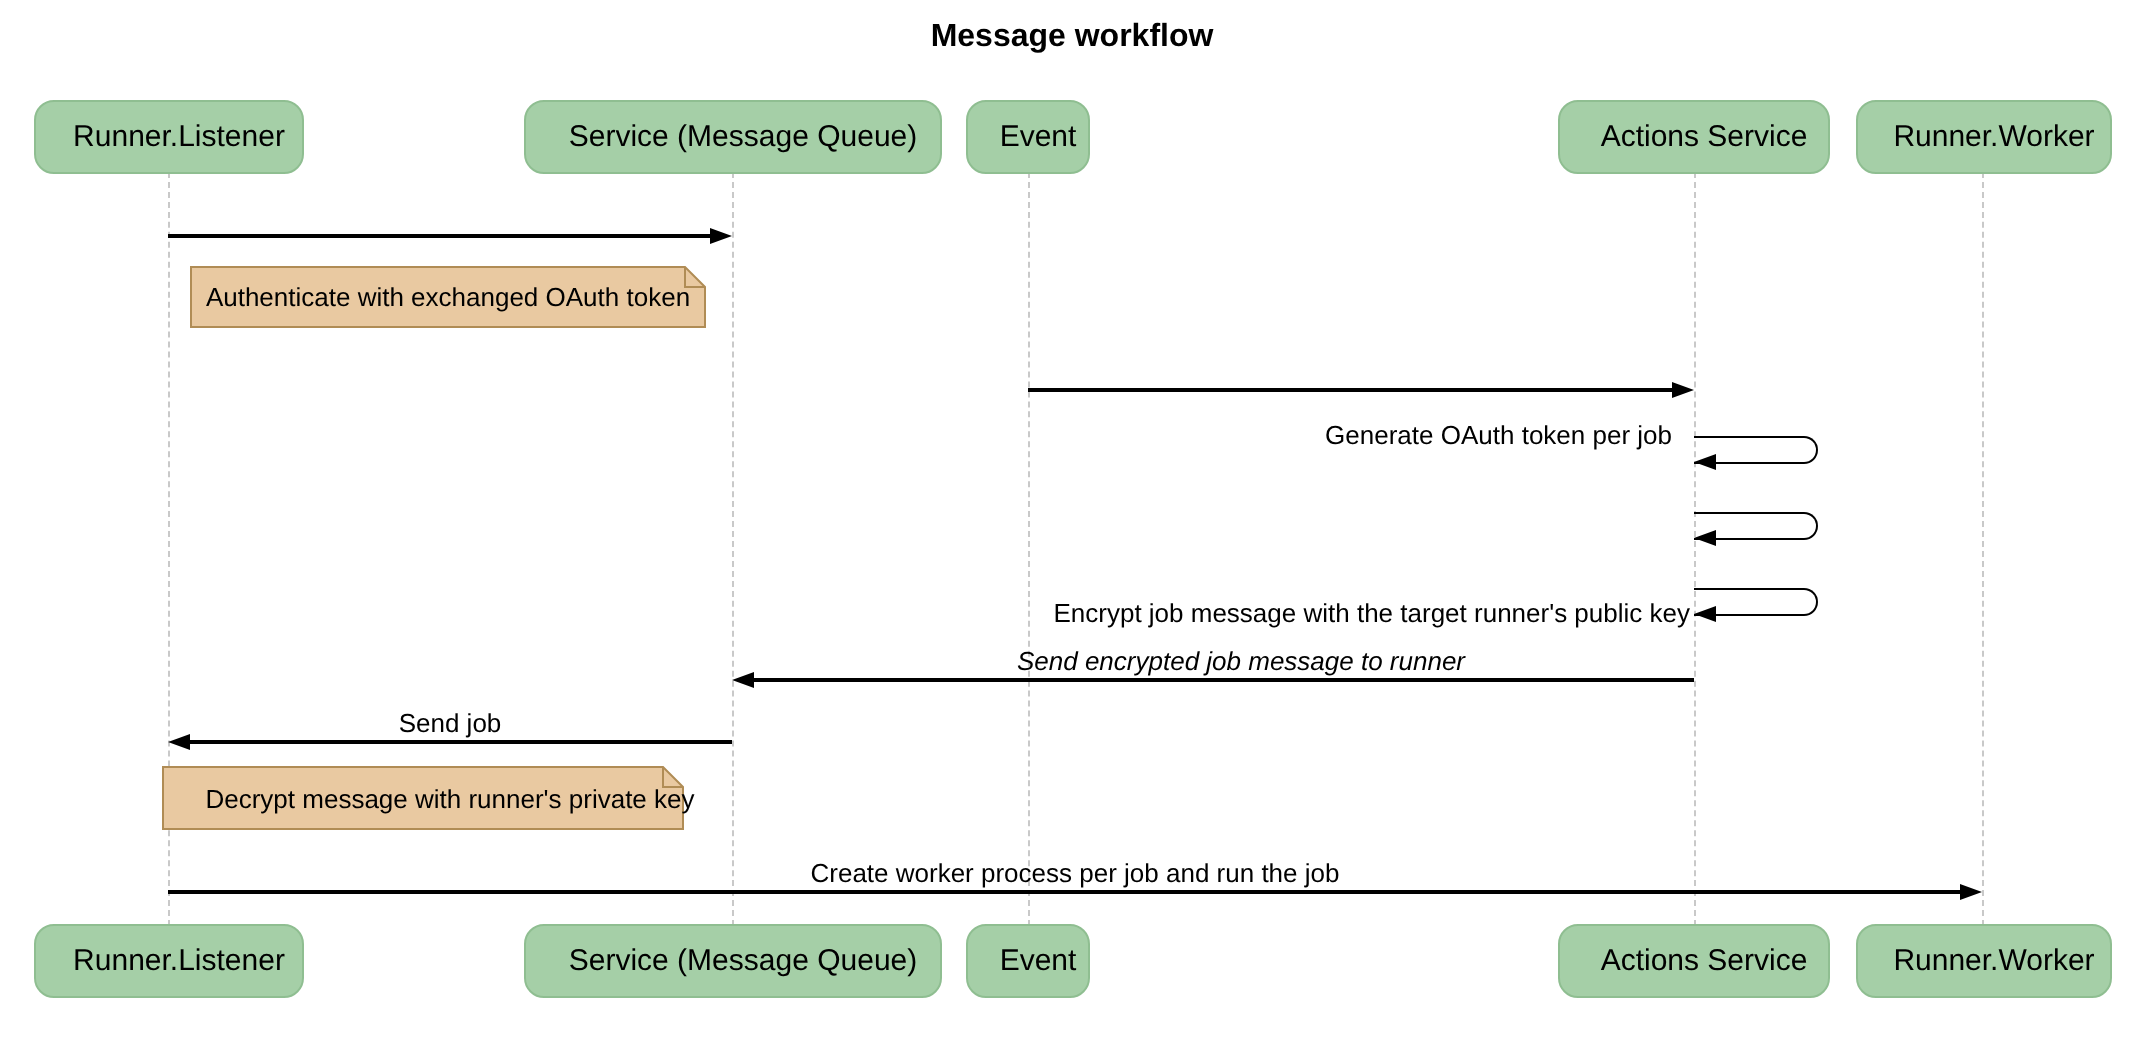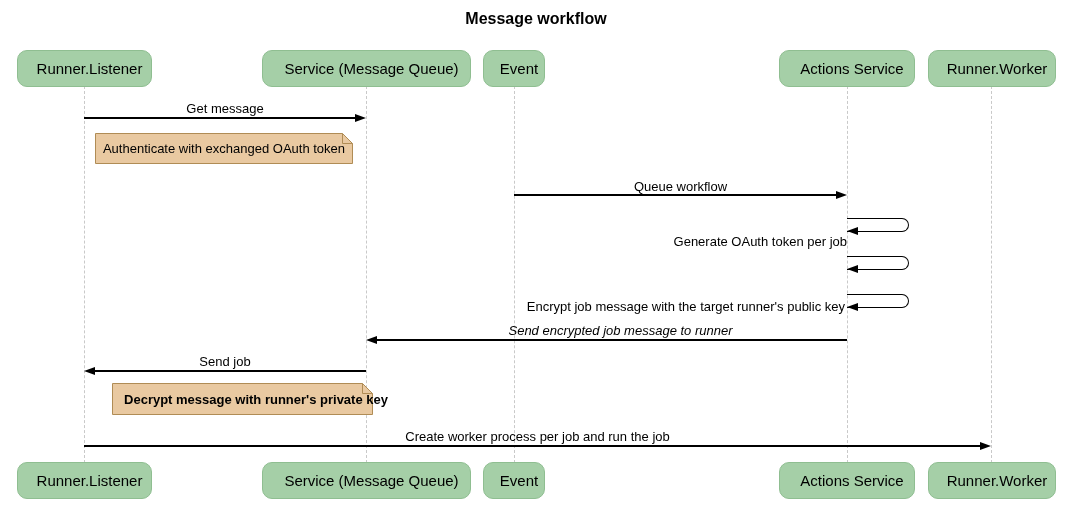--- a/index.html
+++ b/index.html
@@ -56,37 +56,35 @@
   <div class="lifeline" style="left:514px;"></div>
   <div class="lifeline" style="left:847px;"></div>
   <div class="lifeline" style="left:991px;"></div>
 
   <div class="actor" style="left:17px;top:50px;width:135px;">Runner.Listener</div>
   <div class="actor" style="left:262px;top:50px;width:209px;">Service (Message Queue)</div>
   <div class="actor" style="left:483px;top:50px;width:62px;">Event</div>
   <div class="actor" style="left:779px;top:50px;width:136px;">Actions Service</div>
   <div class="actor" style="left:928px;top:50px;width:128px;">Runner.Worker</div>
 
-  <div class="mlabel" style="left:84px;top:101px;width:282px;">Get message</div>
   <div class="mline" style="left:84px;top:117px;width:273px;"></div>
   <div class="head r" style="left:355px;top:113.5px;"></div>
 
   <div class="note" style="left:95px;top:133px;width:258px;height:31px;">
     <svg width="258" height="31" viewBox="0 0 258 31">
       <path d="M0.5,0.5 L247.5,0.5 L257.5,10.5 L257.5,30.5 L0.5,30.5 Z" fill="#e9c9a1" stroke="#b08c55"></path>
       <path d="M247.5,0.5 L247.5,10.5 L257.5,10.5" fill="none" stroke="#b08c55"></path>
     </svg>
     <span>Authenticate with exchanged OAuth token</span>
   </div>
 
-  <div class="mlabel" style="left:514px;top:179px;width:333px;">Queue workflow</div>
   <div class="mline" style="left:514px;top:194px;width:324px;"></div>
   <div class="head r" style="left:836px;top:190.5px;"></div>
 
-  <div class="sllabel" style="right:225px;top:210px;margin-top:24px;">Generate OAuth token per job</div>
+  <div class="sllabel" style="right:236px;top:210px;">Generate OAuth token per job</div>
   <div class="selfloop" style="left:847px;top:218px;">
     <div class="head l"></div>
   </div>
 
   <div class="selfloop" style="left:847px;top:256px;">
     <div class="head l"></div>
   </div>
 
   <div class="sllabel" style="right:227px;top:287px;margin-top:12px;">Encrypt job message with the target runner's public key</div>
   <div class="selfloop" style="left:847px;top:294px;">
@@ -94,21 +92,21 @@
   </div>
 
   <div class="mlabel" style="left:380px;top:323px;width:481px;font-style:italic;">Send encrypted job message to runner</div>
   <div class="mline" style="left:377px;top:339px;width:470px;"></div>
   <div class="head l" style="left:366px;top:335.5px;"></div>
 
   <div class="mlabel" style="left:84px;top:354px;width:282px;">Send job</div>
   <div class="mline" style="left:95px;top:370px;width:271px;"></div>
   <div class="head l" style="left:84px;top:366.5px;"></div>
 
-  <div class="note" style="left:112px;top:383px;width:288px;height:32px;font-weight:bold;">
+  <div class="note" style="left:81px;top:383px;width:288px;height:32px;">
     <svg width="261" height="32" viewBox="0 0 261 32">
       <path d="M0.5,0.5 L250.5,0.5 L260.5,10.5 L260.5,31.5 L0.5,31.5 Z" fill="#e9c9a1" stroke="#b08c55"></path>
       <path d="M250.5,0.5 L250.5,10.5 L260.5,10.5" fill="none" stroke="#b08c55"></path>
     </svg>
     <span>Decrypt message with runner's private key</span>
   </div>
 
   <div class="mlabel" style="left:84px;top:429px;width:907px;">Create worker process per job and run the job</div>
   <div class="mline" style="left:84px;top:445px;width:896px;"></div>
   <div class="head r" style="left:980px;top:441.5px;"></div>

